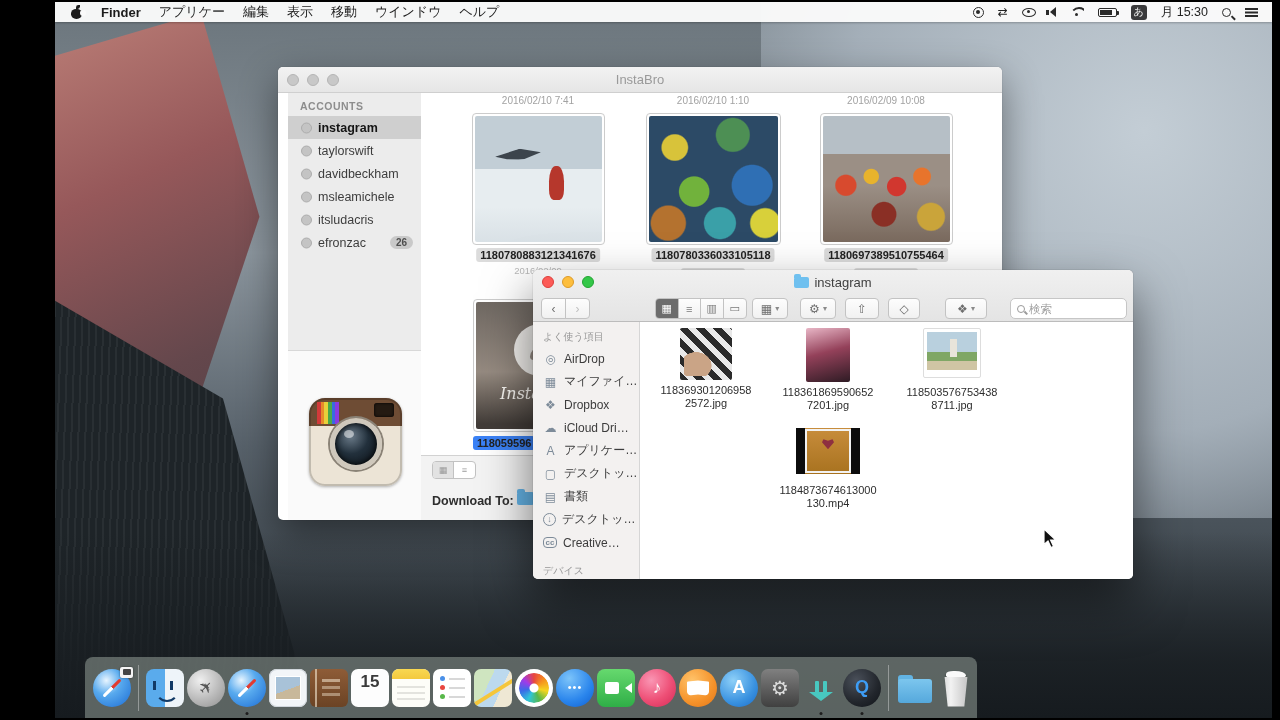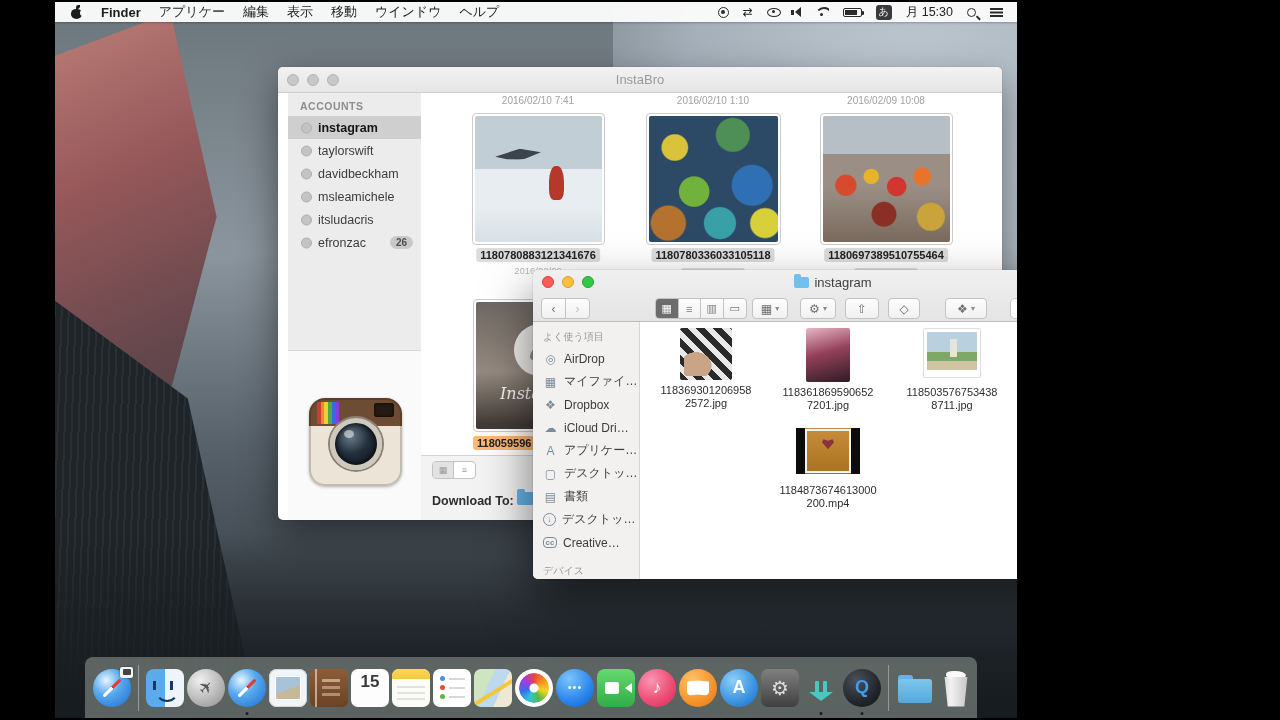--- a/index.html
+++ b/index.html
@@ -1,19 +1,19 @@
 <!DOCTYPE html>
 <html><head>
 <meta charset="utf-8">
 <style>
   * { margin:0; padding:0; box-sizing:border-box; }
   html,body { width:1280px; height:720px; background:#000; overflow:hidden;
               font-family:"Liberation Sans","DejaVu Sans",sans-serif; }
   .stage { position:relative; width:1280px; height:720px; background:#000; }
-  .screen { position:absolute; left:55px; top:2px; width:962px; height:716px; overflow:hidden;
+  .screen { position:absolute; left:55px; top:2px; width:1217px; height:716px; overflow:hidden;
             background:linear-gradient(180deg,#6b757c 0%,#8b959d 35%,#57616a 62%,#272e33 100%); }
 
   
   .wp-sky { position:absolute; right:0; top:0; width:42%; height:72%; pointer-events:none;
             background:radial-gradient(ellipse at 75% 25%, #c7d1d9 0%, #a7b2bc 55%, rgba(140,150,158,0) 100%); opacity:.95; }
   .wp-peak { position:absolute; left:0; top:0; width:40%; height:75%; pointer-events:none;
              clip-path:polygon(0 10%, 30% 2%, 42% 40%, 28% 78%, 0 92%);
              background:linear-gradient(155deg,#bd8078 0%,#96585a 28%,#64474c 55%,#3a3439 100%); }
   .wp-cliff { position:absolute; left:0; bottom:0; width:46%; height:62%; pointer-events:none;
               clip-path:polygon(0 6%, 30% 28%, 46% 100%, 0 100%);
@@ -116,21 +116,21 @@
              font-size:11px; font-weight:700; color:#222; padding:1px 4px; white-space:nowrap; }
   .ib-sub { position:absolute; transform:translateX(-50%); top:172px; font-size:9.5px; color:#b8b8b8; white-space:nowrap; }
   .ib-sub-bar { position:absolute; transform:translateX(-50%); top:175px; width:64px; height:6px; background:#dedede; border-radius:3px; }
   .ib-photo2 { position:absolute; left:52px; top:206px; width:133px; height:133px; border:1px solid #ccc; border-radius:4px; padding:2px; background:#fff; }
   .ph-profile { width:100%; height:100%; position:relative; border-radius:2px; overflow:hidden;
                 background:linear-gradient(180deg,#6f6862 0%, #958a80 55%, #423c38 96%); }
   .ph-profile .circ { position:absolute; left:50%; top:38%; transform:translate(-50%,-50%); width:52px; height:52px; background:#f4f2ef; border-radius:50%; }
   .ph-profile .circ::before { content:""; position:absolute; left:50%; top:12px; transform:translateX(-50%); width:10px; height:10px; border-radius:50%; background:#9a9088; }
   .ph-profile .circ::after { content:""; position:absolute; left:50%; top:24px; transform:translateX(-50%); width:20px; height:12px; border-radius:10px 10px 4px 4px; background:#9a9088; }
   .ph-profile .script { position:absolute; left:24px; bottom:26px; color:#f6f4f0; font-style:italic; font-size:16px; font-family:"DejaVu Serif",serif; }
-  .ib-name2 { position:absolute; left:52px; top:343px; background:#fdba74; border-radius:3px; font-size:11px; font-weight:700; color:#222; padding:1px 4px; white-space:nowrap; }
+  .ib-name2 { position:absolute; left:52px; top:343px; background:#3b82f6; border-radius:3px; font-size:11px; font-weight:700; color:#222; padding:1px 4px; white-space:nowrap; }
   .ib-bottom { position:absolute; left:0; right:0; bottom:0; top:362px; background:#f3f3f3; border-top:1px solid #d2d2d2; border-radius:0 0 5px 0; }
   .ib-seg { position:absolute; left:11px; top:5px; display:flex; border:1px solid #c2c2c2; border-radius:4px; overflow:hidden; background:#fff; }
   .ib-seg span { width:21px; height:16px; display:flex; align-items:center; justify-content:center; font-size:9px; color:#9a9a9a; }
   .ib-seg span:first-child { background:#e2e2e2; border-right:1px solid #c2c2c2; }
   .ib-dl { position:absolute; left:11px; top:38px; font-size:12.5px; font-weight:700; color:#2e2e2e; }
   .mini-folder { position:absolute; left:96px; top:36px; width:17px; height:13px; background:#66b5e8; border-radius:2px; }
   .mini-folder::before { content:""; position:absolute; left:0; top:-3px; width:8px; height:4px; background:#66b5e8; border-radius:2px 2px 0 0; }
 
   
   .finder { left:478px; top:268px; width:600px; height:309px; box-shadow:0 22px 50px rgba(0,0,0,.55), 0 0 1px rgba(0,0,0,.5); }
@@ -504,21 +504,21 @@
             </div>
       </div>
       <div class="file" style="left:133px; top:106px">
         <div class="thumb th-video">
               <span class="mid">
                 <i></i>
               </span>
             </div>
         <div class="fn" style="margin-top:10px">
               <div>1184873674613000</div>
-              <div>200.mp4</div>
+              <div>130.mp4</div>
             </div>
       </div>
     </div>
   </div>
 
   <div class="dock">
     <span class="di circle d-compass">
           <span class="needle"></span>
           <span class="d-badge"></span>
         </span>

